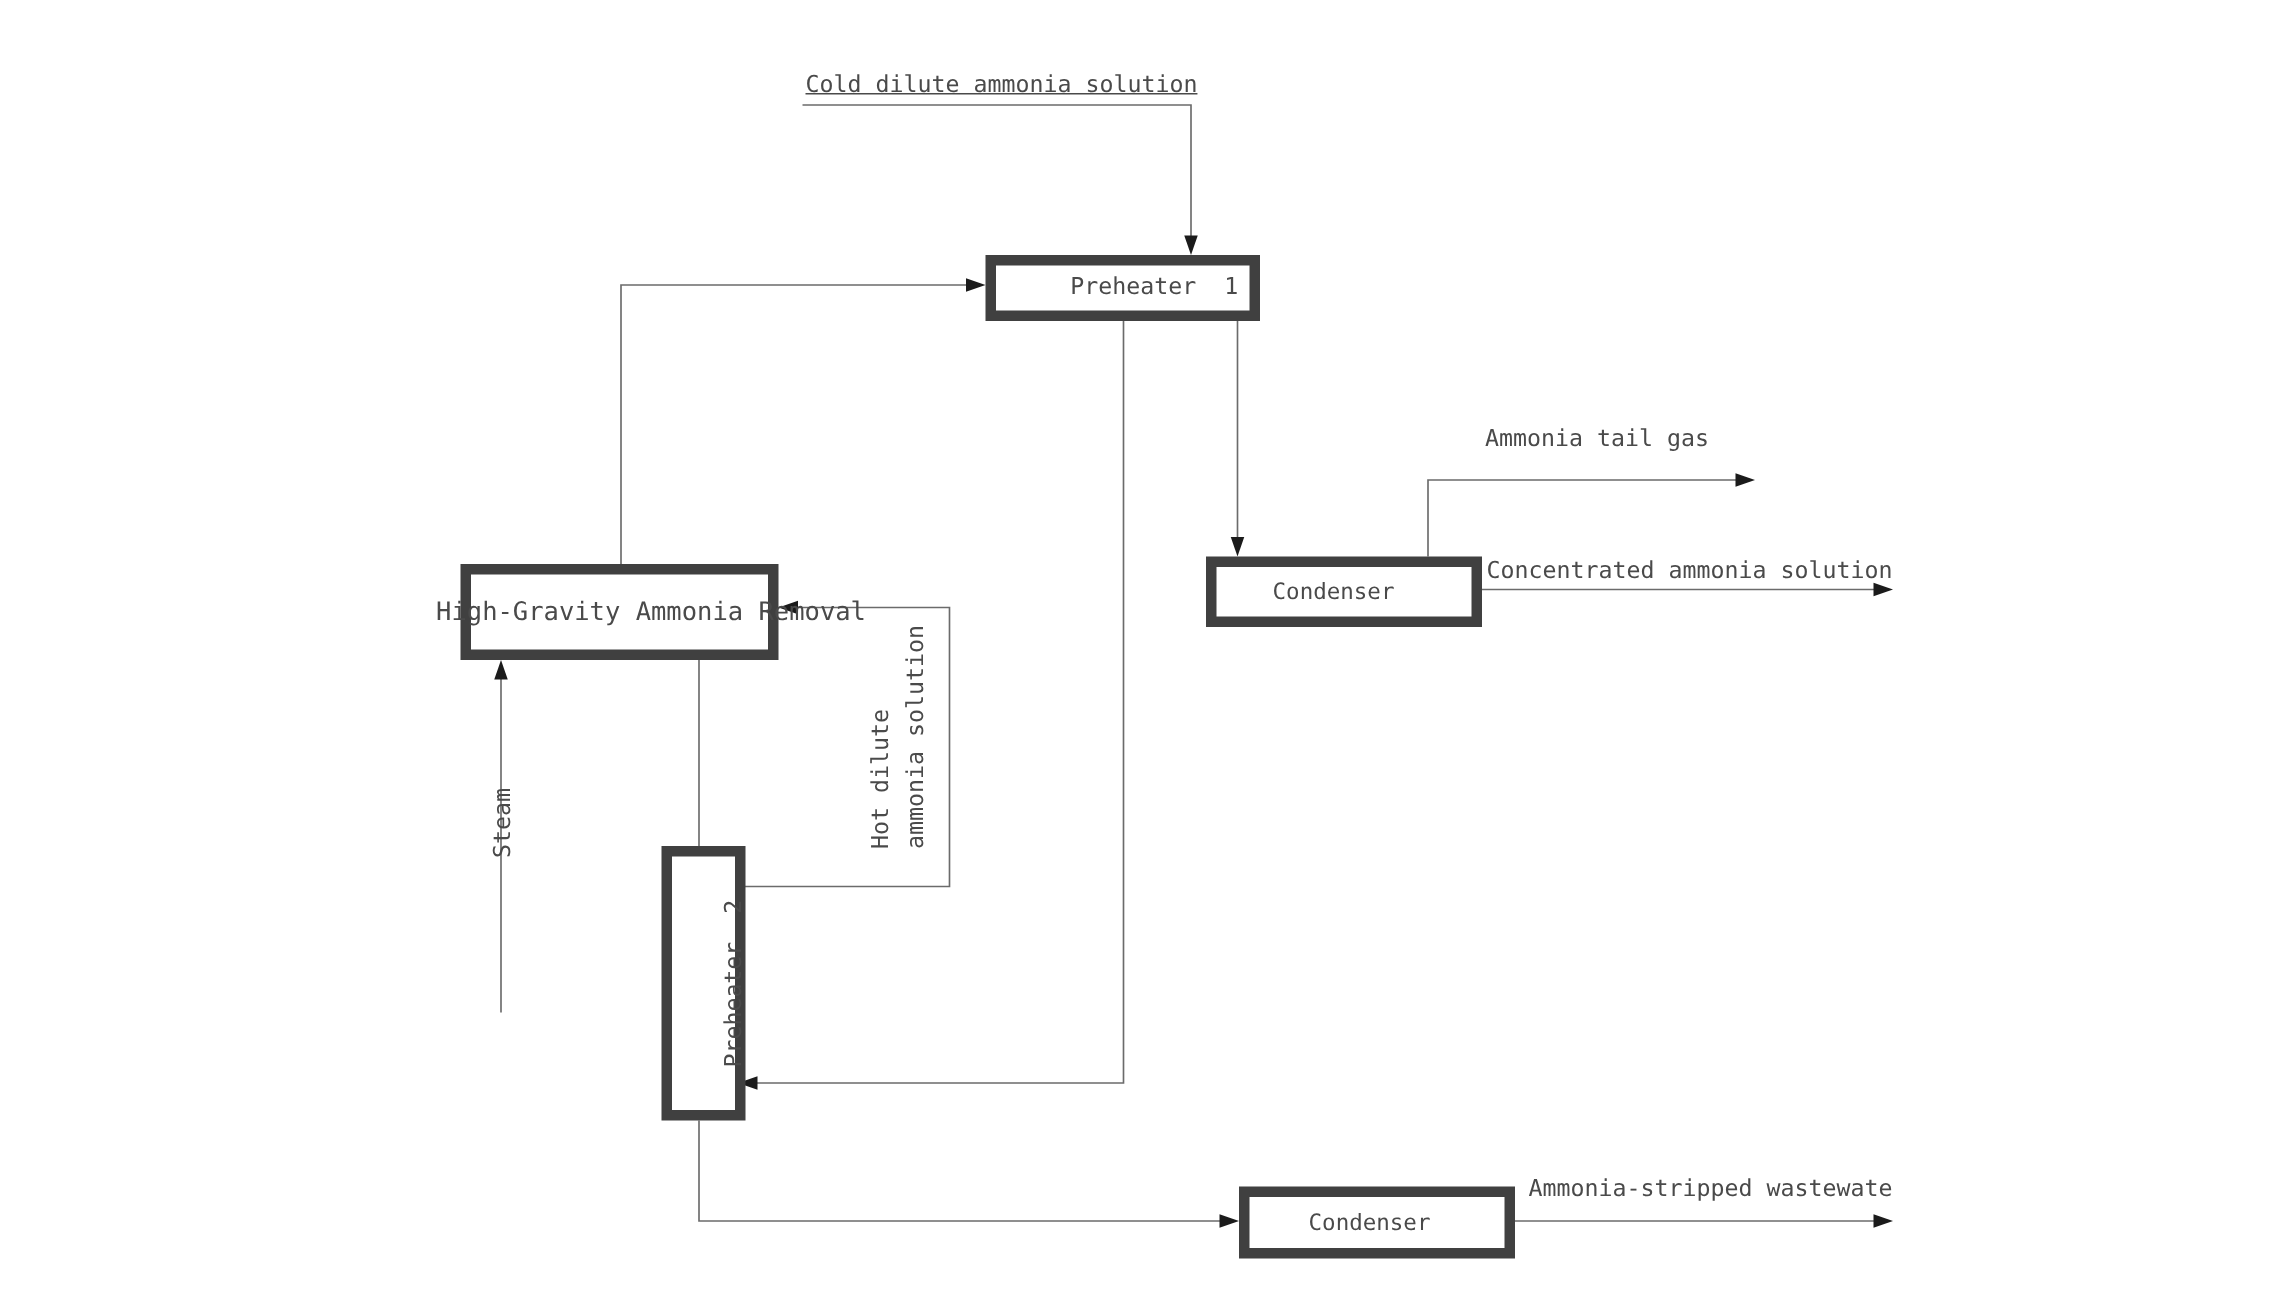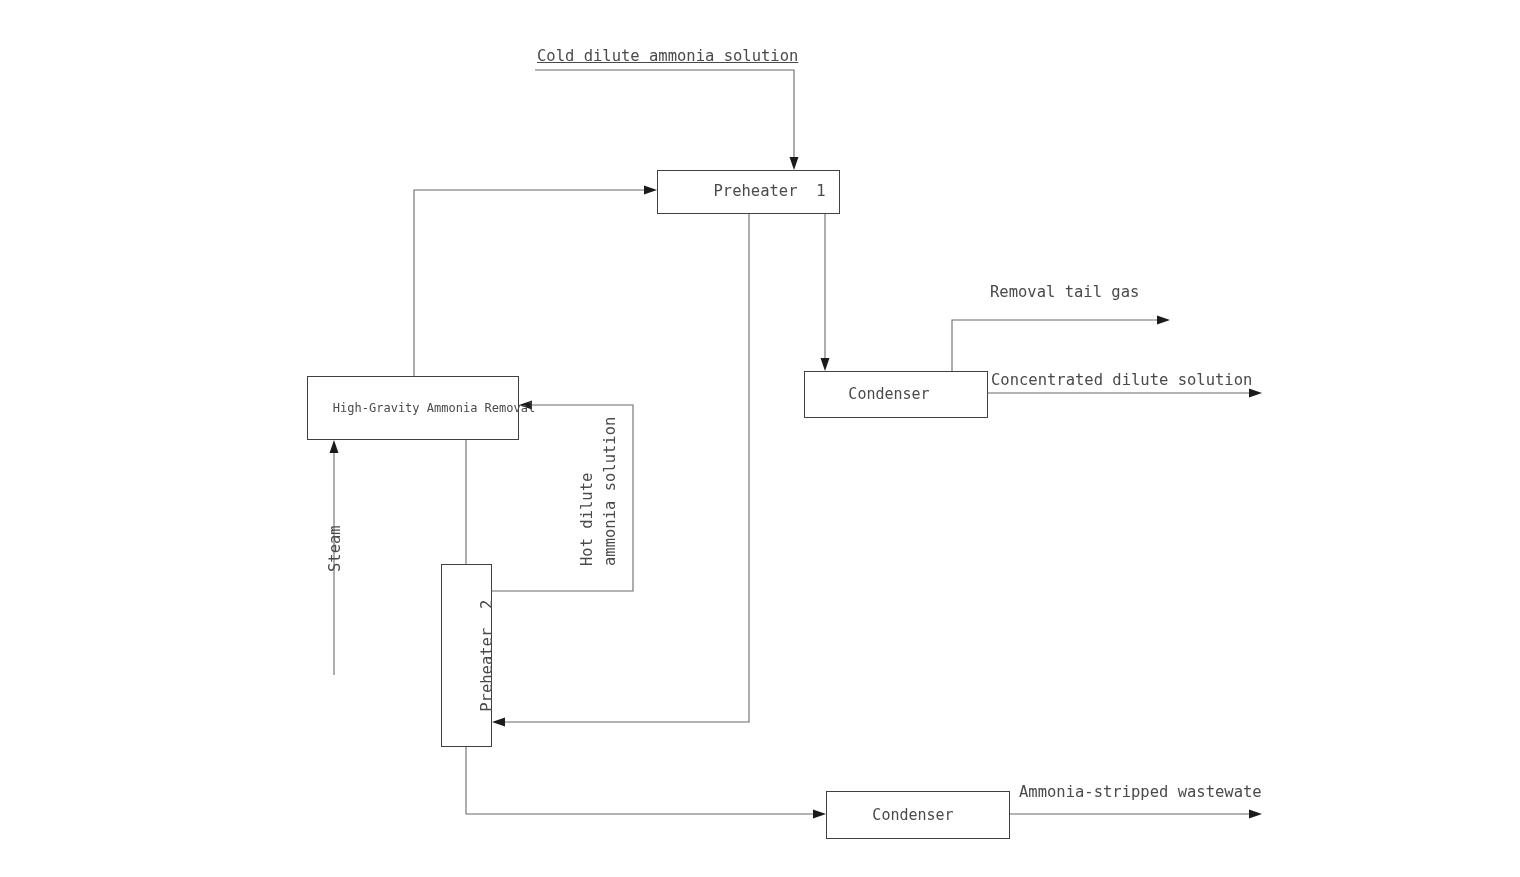--- a/index.html
+++ b/index.html
@@ -21,21 +21,21 @@
   }
   svg#flow-svg {
     position: absolute;
     left: 0;
     top: 0;
     width: 1520px;
     height: 877px;
   }
   .node-box {
     position: absolute;
-    border: 1px solid #404040;
+    border: 7px solid #404040;
     background: transparent;
     box-sizing: border-box;
     display: flex;
     align-items: center;
     justify-content: center;
     padding-left: 42px;
   }
   .node-label {
     color: #4a4a4a;
     font-family: "DejaVu Sans Mono", "Liberation Mono", monospace;
@@ -108,40 +108,40 @@
 
     <path class="stream-line" d="M1010,814 L1255,814"></path>
     <polygon class="arrow-head" points="1262,814 1249,809.5 1249,818.5"></polygon>
   </svg>
 
   <div class="node-box" style="left:657px; top:170px; width:183px; height:44px;">
     <span class="node-label lbl-lg">Preheater  1</span>
   </div>
 
   <div class="node-box" style="left:307px; top:376px; width:212px; height:64px;">
-    <span class="node-label lbl-lg" style="font-size:12px;">High-Gravity Ammonia Removal</span>
+    <span class="node-label lbl-lg" style="font-size:17px;">High-Gravity Ammonia Removal</span>
   </div>
 
   <div class="node-box" style="left:441px; top:564px; width:51px; height:183px;">
     <span class="node-label lbl-lg vert-ccw">Preheater  2</span>
   </div>
 
   <div class="node-box" style="left:804px; top:371px; width:184px; height:47px;">
     <span class="node-label lbl-sm" style="position:relative; left:-28px;">Condenser</span>
   </div>
 
   <div class="node-box" style="left:826px; top:791px; width:184px; height:48px;">
     <span class="node-label lbl-sm" style="position:relative; left:-26px;">Condenser</span>
   </div>
 
   <div class="flow-label" style="left:537px; top:47px;text-decoration:underline;">Cold dilute ammonia solution</div>
 
-  <div class="flow-label" style="left:990px; top:283px;">Removal tail gas</div>
+  <div class="flow-label" style="left:990px; top:283px;">Ammonia tail gas</div>
 
-  <div class="flow-label" style="left:991px; top:371px;">Concentrated dilute solution</div>
+  <div class="flow-label" style="left:991px; top:371px;">Concentrated ammonia solution</div>
 
   <div class="flow-label" style="left:1019px; top:783px;text-align:center;">Ammonia-stripped wastewate</div>
 
   <div class="flow-label rot" style="left:326px; top:572px; transform:rotate(-90deg);">Steam</div>
 
   <div class="flow-label rot" style="left:578px; top:566px; transform:rotate(-90deg);">Hot dilute</div>
 
   <div class="flow-label rot" style="left:601px; top:566px; transform:rotate(-90deg);">ammonia solution</div>
 
 </div>

